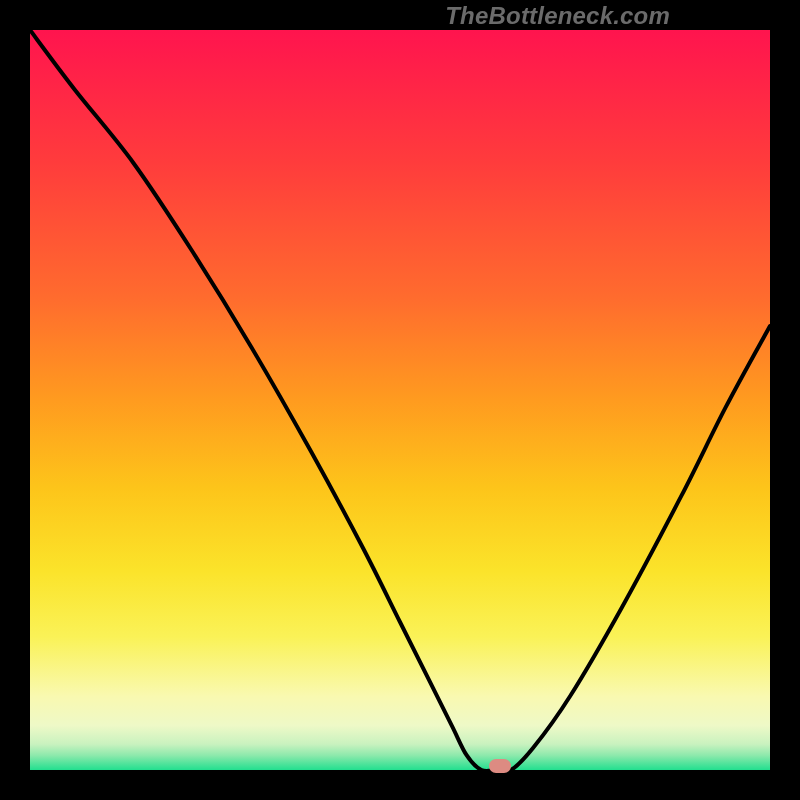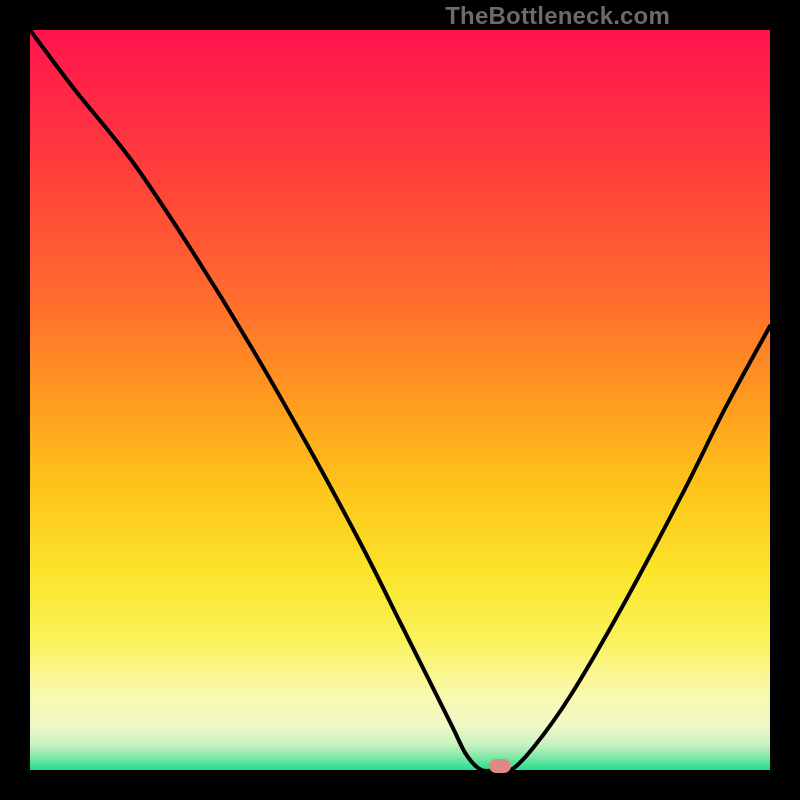--- a/index.html
+++ b/index.html
@@ -7,20 +7,21 @@
     padding: 0;
     width: 800px;
     height: 800px;
     background: #000;
     overflow: hidden;
   }
   .stage {
     position: relative;
     width: 680px;
     height: 800px;
+    font-style: italic;
   }
   .watermark {
     position: absolute;
     top: 2px;
     right: 10px;
     font-family: Arial, Helvetica, sans-serif;
     font-size: 24px;
     font-weight: 600;
     color: #6b6b6b;
     letter-spacing: 0.2px;

